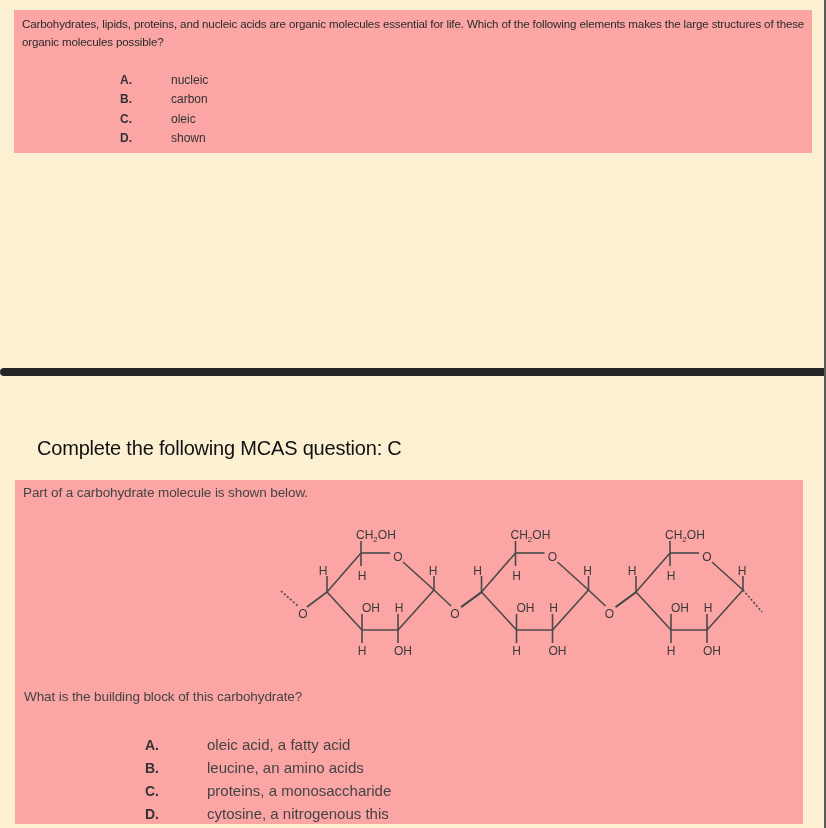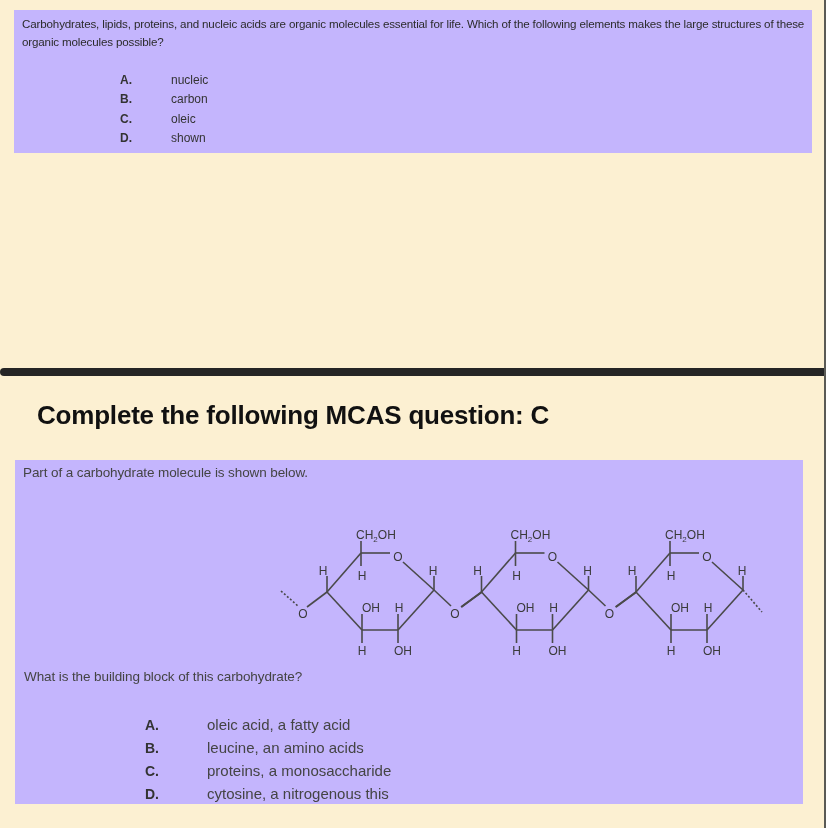--- a/index.html
+++ b/index.html
@@ -3,28 +3,28 @@
 <meta charset="utf-8">
 <style>
   html, body { margin: 0; padding: 0; }
   body {
     width: 826px; height: 828px; position: relative; overflow: hidden;
     background: #fcf0d2;
     font-family: "Liberation Sans", sans-serif;
   }
   .right-edge { position: absolute; right: 0; top: 0; width: 2px; height: 828px; background: #5a5a55; }
   .separator { position: absolute; left: 0; top: 368px; width: 824px; height: 8px; background: #252525; border-radius: 4px 0 0 4px; }
-  .card { position: absolute; background: #c4b5fd; }
+  .card { position: absolute; background: #fca5a5; }
   .card-top { left: 14px; top: 10px; width: 798px; height: 143px; }
-  .card-bottom { left: 15px; top: 460px; width: 788px; height: 344px; }
+  .card-bottom { left: 15px; top: 480px; width: 788px; height: 344px; }
   .q1-text { position: absolute; left: 8px; top: 5px; width: 790px; font-size: 11.6px; line-height: 18px; color: #2b2b2b; letter-spacing: -0.15px; }
   .choices-top { position: absolute; left: 106px; top: 60px; }
   .choice-row { height: 19.5px; display: flex; align-items: center; font-size: 12px; color: #333; }
   .choice-row .letter { width: 51px; font-weight: bold; }
-  .heading { position: absolute; left: 37px; top: 400px; font-size: 26px; color: #111; letter-spacing: -0.2px; font-weight: bold; }
+  .heading { position: absolute; left: 37px; top: 437px; font-size: 20px; color: #111; letter-spacing: -0.2px; }
   .part-text { position: absolute; left: 8px; top: 5px; font-size: 13.5px; color: #444; letter-spacing: -0.1px; }
   .q2-text { position: absolute; left: 9px; top: 209px; font-size: 13.5px; color: #444; letter-spacing: -0.1px; }
   .choices-bottom { position: absolute; left: 130px; top: 253px; }
   .choices-bottom .choice-row { height: 23px; font-size: 15px; color: #444; }
   .choices-bottom .letter { width: 62px; font-size: 14px; color: #333; }
   svg.molecule { position: absolute; left: 0; top: 0; }
   svg text { font-family: "Liberation Sans", sans-serif; fill: #3a3a3a; font-size: 12px; }
   .radio-hit { cursor: pointer; }
 </style>
 </head>

